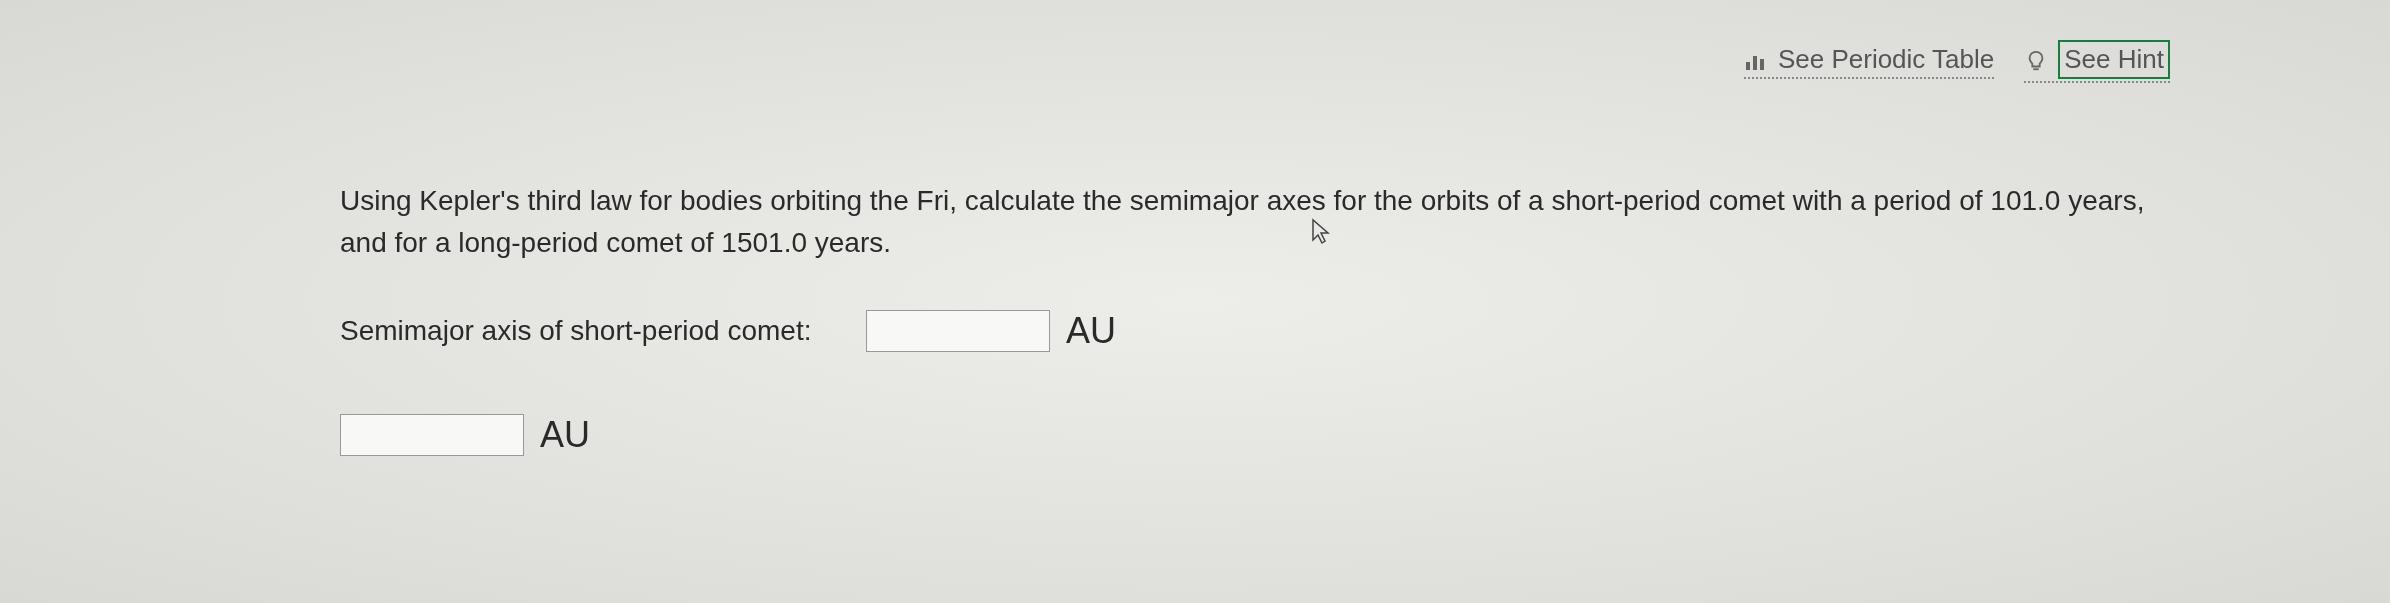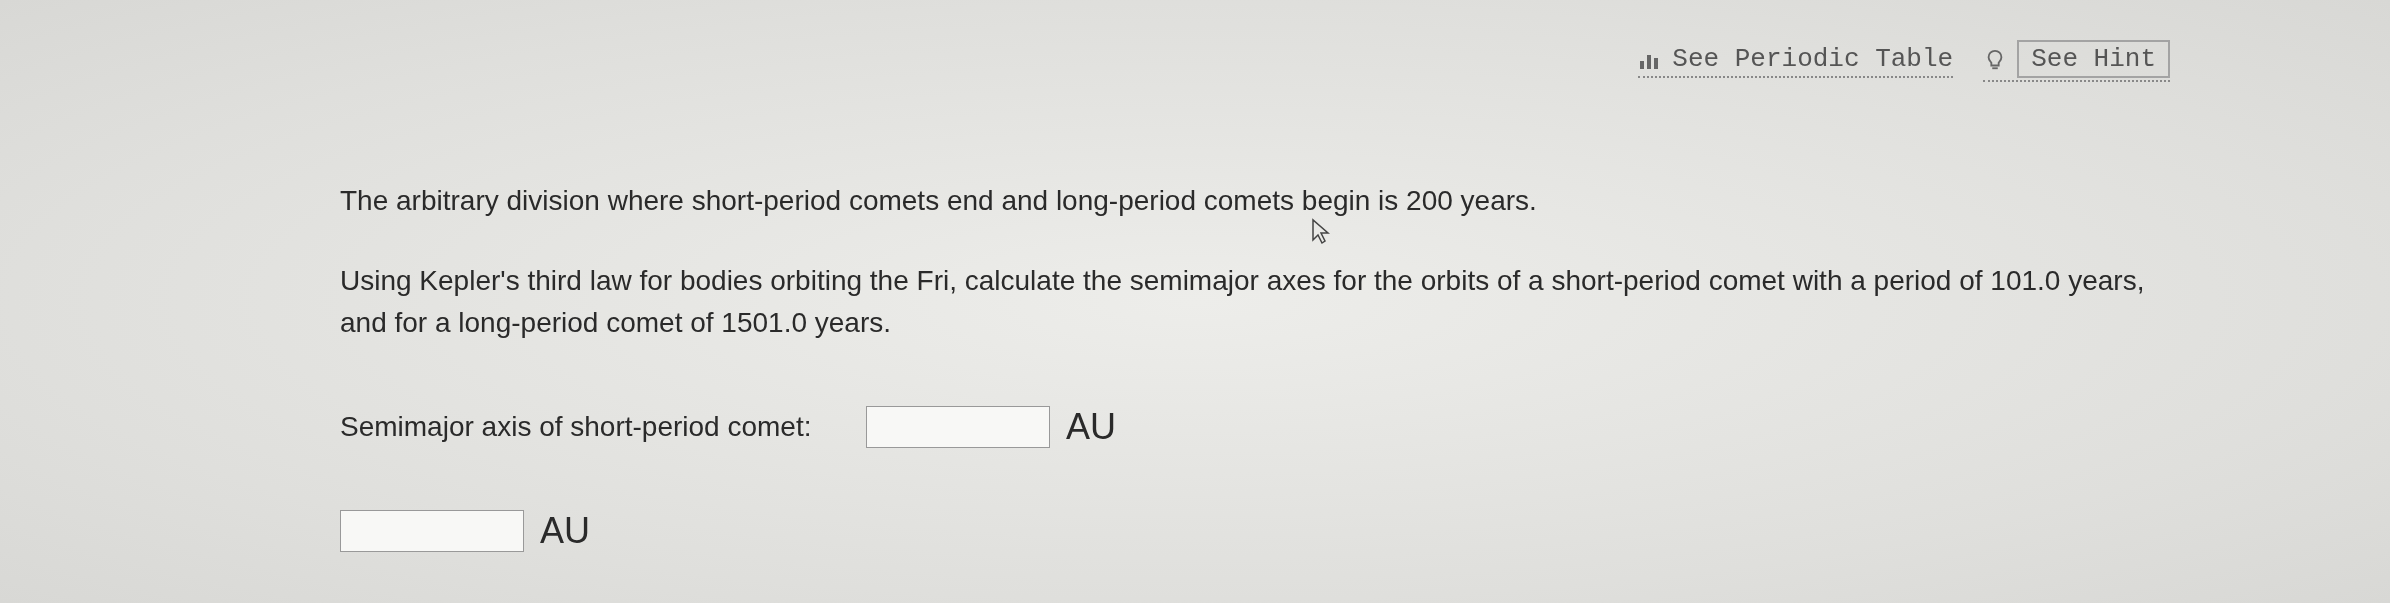--- a/index.html
+++ b/index.html
@@ -23,25 +23,24 @@
     font-size: 26px;
     color: #555;
   }
   .link-group {
     display: flex;
     align-items: center;
     gap: 10px;
     border-bottom: 2px dotted #888;
     padding-bottom: 2px;
     cursor: pointer;
-    font-family: Liberation Mono, monospace;
   }
   .link-group.hint .label {
-    border: 2px solid #a3a3a3;
-    padding: 2px 12px;
+    border: 2px solid #15803d;
+    padding: 2px 4px;
   }
   .link-group .icon {
     width: 24px;
     height: 24px;
     display: inline-flex;
     align-items: flex-end;
     justify-content: center;
   }
   .content {
     position: absolute;
@@ -49,21 +48,21 @@
     top: 180px;
     width: 1810px;
     font-size: 28px;
     line-height: 1.5;
     color: #2a2a2a;
   }
   .para {
     margin-bottom: 38px;
   }
   .answers {
-    margin-top: 56px;
+    margin-top: 40px;
   }
   .answer-row {
     display: flex;
     align-items: center;
     gap: 16px;
     margin-bottom: 50px;
     font-size: 28px;
   }
   .answer-label {
     min-width: 510px;
@@ -107,21 +106,20 @@
       <svg viewBox="0 0 24 24" width="22" height="22">
         <path d="M12 2 C8 2 5 5 5 9 C5 12 7 13.5 8 15 L8 18 L16 18 L16 15 C17 13.5 19 12 19 9 C19 5 16 2 12 2 Z" fill="none" stroke="#666" stroke-width="2"></path>
         <line x1="9" y1="21" x2="15" y2="21" stroke="#666" stroke-width="2"></line>
       </svg>
     </span>
     <span class="label">See Hint</span>
   </div>
 </div>
 
 <div class="content">
-  <div class="para">The arbitrary division where short-period comets end and long-period comets begin is 200 years.</div>
   <div class="para">Using Kepler's third law for bodies orbiting the Fri, calculate the semimajor axes for the orbits of a short-period comet with a period of 101.0 years, and for a long-period comet of 1501.0 years.</div>
 
   <div class="answers">
     <div class="answer-row">
       <span class="answer-label">Semimajor axis of short-period comet:</span>
       <input class="answer-input" type="text" value="" style="">
       <span class="unit">AU</span>
     </div>
     <div class="answer-row">
       <input class="answer-input" type="text" value="" style="">

